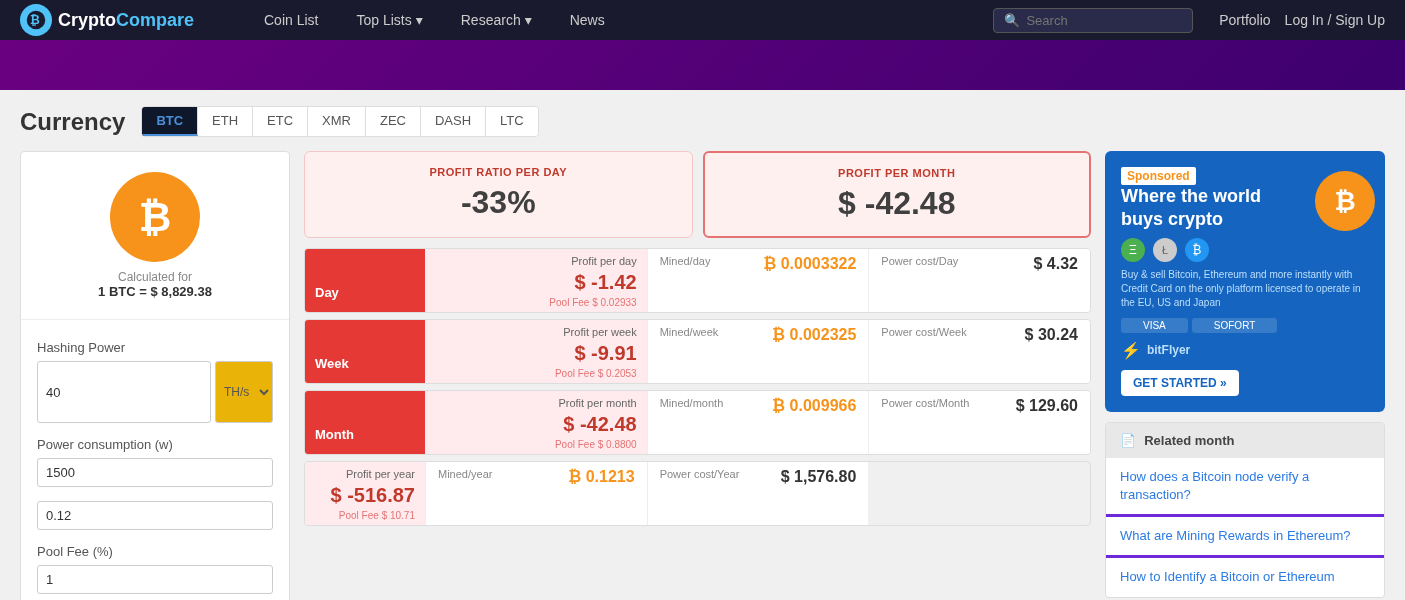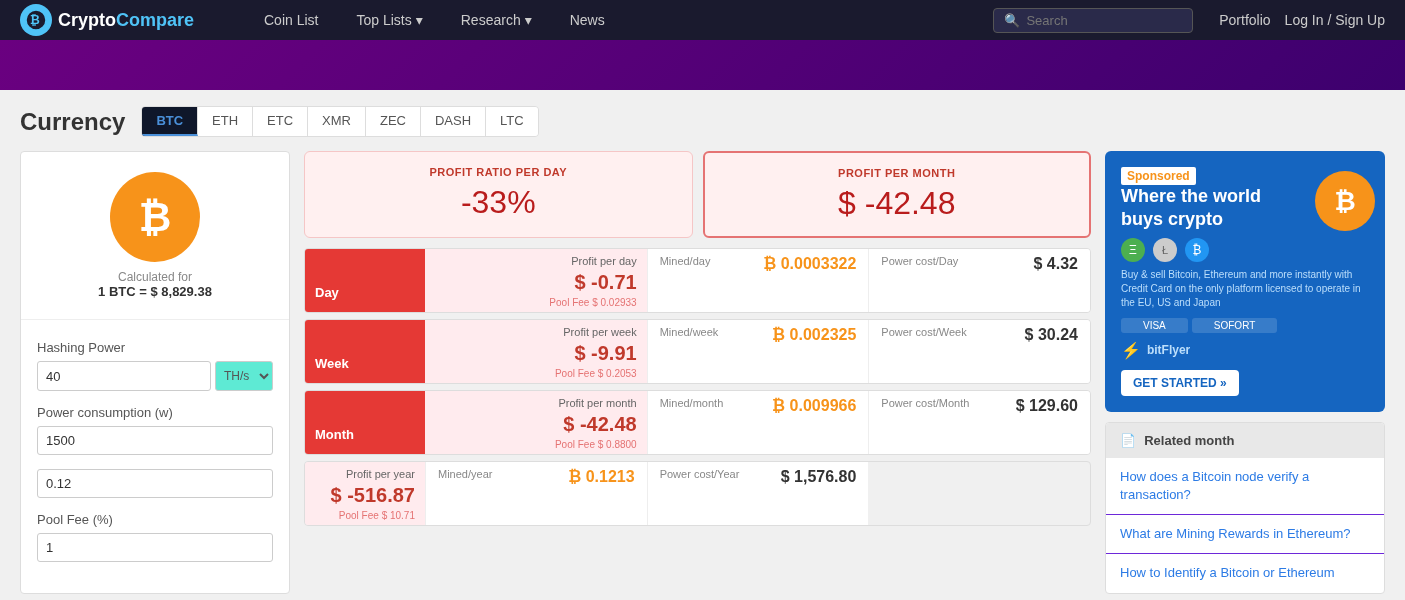--- a/index.html
+++ b/index.html
@@ -109,24 +109,24 @@
       border: 1px solid #ccc;
       border-radius: 3px;
       padding: 6px 8px;
       font-size: 13px;
       color: #333;
       width: 100%;
     }
     .unit-select {
       border: 1px solid #ccc;
       border-radius: 3px;
-      padding: 6px 4px;
+      padding: 22px 4px;
       font-size: 12px;
       color: #555;
-      background: #5eead4;
+      background: #eab308;
       white-space: nowrap;
     }
 
     
     .middle-panel { display: flex; flex-direction: column; gap: 10px; }
 
     
     .profit-cards { display: grid; grid-template-columns: 1fr 1fr; gap: 10px; }
     .profit-card {
       border-radius: 6px;
@@ -143,22 +143,22 @@
     }
     .profit-card-label {
       font-size: 11px;
       font-weight: bold;
       color: #c0392b;
       letter-spacing: 0.5px;
       text-align: center;
     }
     .profit-card-value {
       font-size: 32px;
-      font-weight: normal;
-      color: #b91c1c;
+      font-weight: bold;
+      color: #404040;
       text-align: center;
       margin-top: 6px;
     }
 
     
     .data-rows { display: flex; flex-direction: column; gap: 6px; }
     .data-row {
       display: grid;
       grid-template-columns: 120px 1fr 1fr 1fr;
       border-radius: 4px;
@@ -259,21 +259,21 @@
     .guides-header {
       background: #e8e8e8;
       padding: 10px 14px;
       font-size: 13px;
       font-weight: bold;
       color: #444;
       display: flex; align-items: center; gap: 8px;
     }
     .guide-item {
       padding: 10px 14px;
-      border-bottom: 1px solid #6d28d9;
+      border-bottom: 3px solid #6d28d9;
       font-size: 13px;
       color: #2c7be5;
       cursor: pointer;
       line-height: 1.4;
     }
     .guide-item:last-child { border-bottom: none; }
   </style>
 </head>
 <body>
 
@@ -382,21 +382,21 @@
         </div>
       </div>
 
       <div class="data-rows" id="data-rows">
           <div class="data-row">
     <div class="row-label-cell">
       <span class="row-period">Day</span>
     </div>
     <div class="row-profit-col">
       <div class="row-profit-label">Profit per day</div>
-      <div class="row-profit-value">$ -0.71</div>
+      <div class="row-profit-value">$ -1.42</div>
       <div class="row-pool-fee">Pool Fee $ 0.02933</div>
     </div>
     <div class="row-mined-col">
       <div class="row-col-label">Mined/day</div>
       <div class="row-col-value btc">₿ 0.0003322</div>
     </div>
     <div class="row-power-col">
       <div class="row-col-label">Power cost/Day</div>
       <div class="row-col-value">$ 4.32</div>
     </div>

